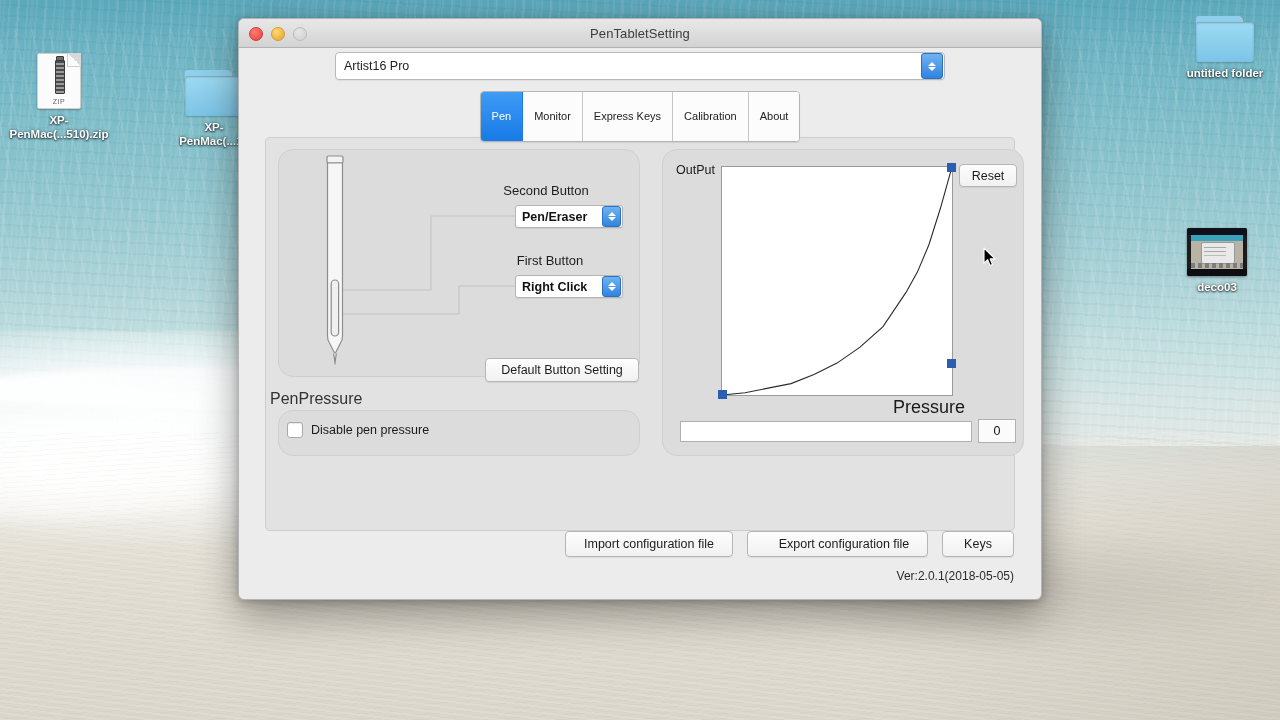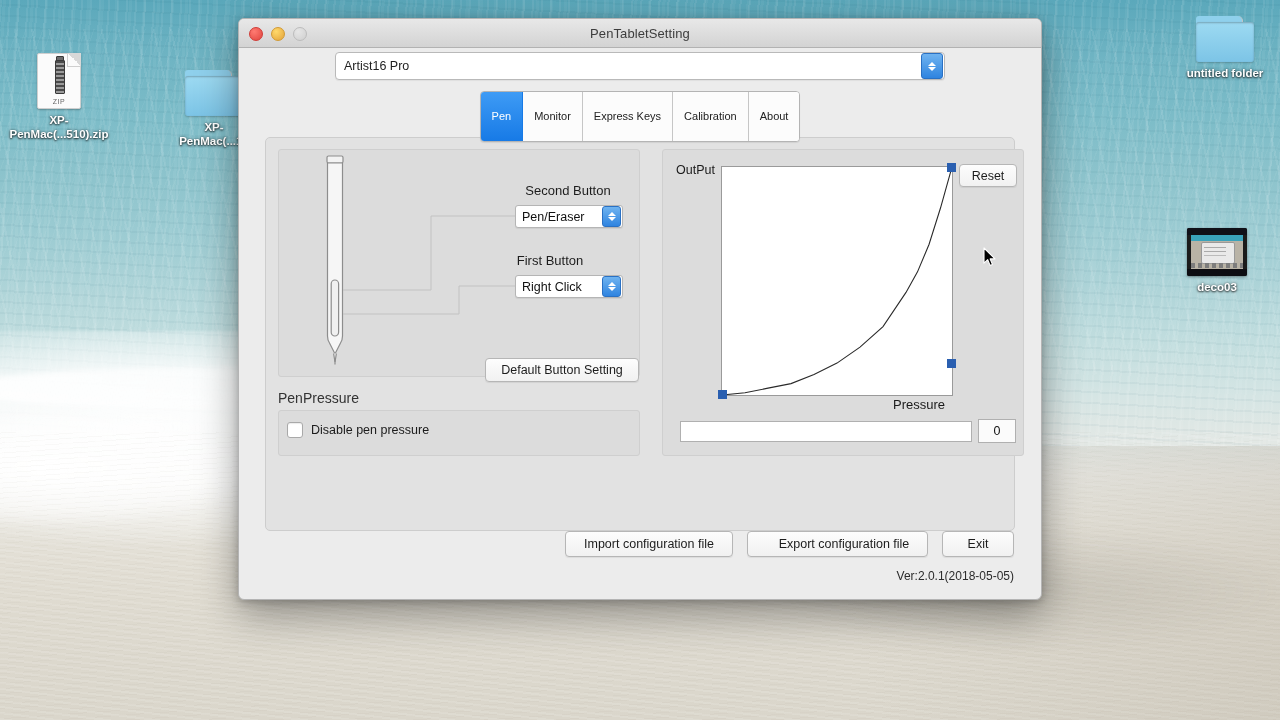--- a/index.html
+++ b/index.html
@@ -206,39 +206,39 @@
     background:linear-gradient(to bottom,#3e9bf5,#177ae6);color:#fff;border-right-color:#177ae6;
   }
 
   
   .panel{
     position:absolute;left:26px;right:26px;top:89px;bottom:68px;
     background:#e2e2e2;border:1px solid #cdcdcd;border-radius:5px;
   }
 
   .groupbox{
-    position:absolute;background:#dcdcdc;border:1px solid #cfcfcf;border-radius:3px;
+    position:absolute;background:#dcdcdc;border:1px solid #cfcfcf;border-radius:15px;
   }
   #pen-group{left:12px;top:11px;width:360px;height:226px;}
   #pressure-group{left:12px;top:272px;width:360px;height:44px;}
   #curve-group{left:396px;top:11px;width:360px;height:305px;}
   .group-caption{
-    position:absolute;left:12px;top:252px;font-size:14px;color:#333;text-align:right;
+    position:absolute;left:4px;top:252px;font-size:16px;color:#333;text-align:right;
   }
 
   
   #pen-svg{position:absolute;left:36px;top:4px;}
 
   .field-label{position:absolute;font-size:13px;color:#1d1d1d;text-align:center;}
-  #second-label{left:224px;top:33px;width:130px;}
+  #second-label{left:202px;top:33px;width:130px;}
   #first-label{left:206px;top:103px;width:130px;}
 
   .small-select{
     position:absolute;width:106px;height:21px;background:#fff;border:1px solid #b5b5b5;border-radius:3px;
-    display:flex;align-items:center;box-shadow:0 1px 1px rgba(0,0,0,.07);
+    display:flex;align-items:center;box-shadow:0 1px 1px rgba(0,0,0,.07);font-weight:bold;
   }
   .small-select .val{padding-left:6px;font-size:12.5px;color:#111;flex:1;white-space:nowrap;}
   .small-select .stepper{width:17px;height:19px;}
   #second-select{left:236px;top:55px;}
   #first-select{left:236px;top:125px;}
 
   .btn{
     background:linear-gradient(to bottom,#fdfdfd,#f1f1f1);
     border:1px solid #b6b6b6;border-radius:4px;
     font-size:12.5px;color:#1c1c1c;
@@ -251,21 +251,21 @@
   
   .check-row{position:absolute;left:8px;top:11px;display:flex;align-items:center;gap:8px;}
   .checkbox{
     width:14px;height:14px;background:#fff;border:1px solid #a9a9a9;border-radius:3px;
     box-shadow:0 1px 1px rgba(0,0,0,.08) inset;
   }
   .check-label{font-size:12.5px;color:#1b1b1b;}
 
   
   #output-label{position:absolute;left:13px;top:13px;font-size:12.5px;color:#1a1a1a;}
-  #pressure-label{position:absolute;left:230px;top:247px;font-size:13px;color:#1a1a1a;}
+  #pressure-label{position:absolute;left:230px;top:247px;font-size:18px;color:#1a1a1a;}
   #curve-box{
     position:absolute;left:58px;top:16px;width:230px;height:228px;
     background:#fff;border:1px solid #9a9a9a;
   }
   .handle{position:absolute;width:9px;height:9px;background:#2a5fb0;}
   #reset-btn{position:absolute;left:296px;top:14px;width:56px;height:21px;}
   #pressure-field{
     position:absolute;left:17px;top:271px;width:290px;height:19px;
     background:#fff;border:1px solid #b0b0b0;
   }
@@ -465,21 +465,21 @@
 
         <div id="pressure-field"></div>
         <div id="pressure-value">0</div>
       </div>
 
     </div>
 
     <div class="bottom-row">
       <div class="btn" id="import-btn">Import configuration file</div>
       <div class="btn" id="export-btn">Export configuration file</div>
-      <div class="btn" id="exit-btn">Exit</div>
+      <div class="btn" id="exit-btn">Keys</div>
     </div>
 
     <div class="version">Ver:2.0.1(2018-05-05)</div>
   </div>
 </div>
 
 <svg id="cursor" viewBox="0 0 14 20">
   <path d="M1 1 L1 16.2 L4.7 12.7 L7.1 18.4 L9.4 17.4 L7.1 11.9 L12 11.9 Z" fill="#000" stroke="#fff" stroke-width="1.1" stroke-linejoin="round"></path>
 </svg>
 

